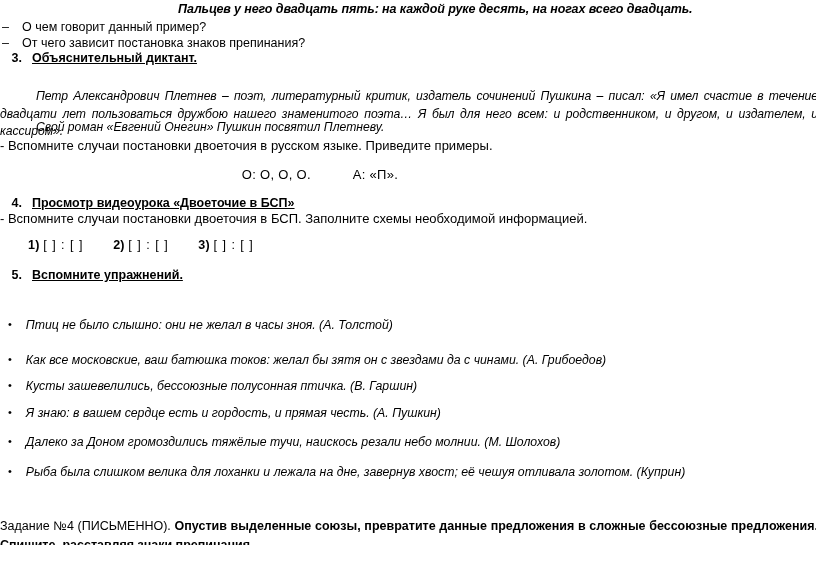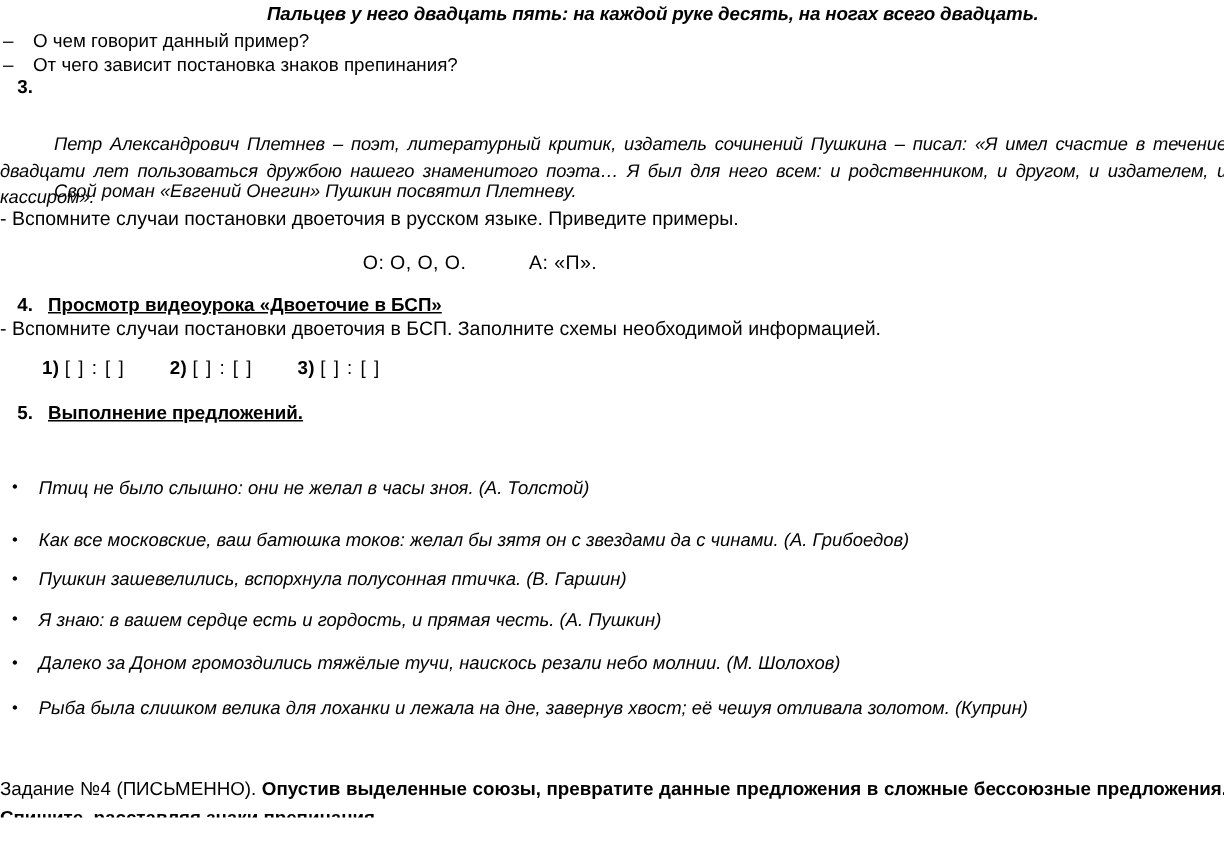--- a/index.html
+++ b/index.html
@@ -180,20 +180,21 @@
     <span class="dash">–</span>
     <span>О чем говорит данный пример?</span>
   </div>
   <div class="line dash-item dash-q2">
     <span class="dash">–</span>
     <span>От чего зависит постановка знаков препинания?</span>
   </div>
 
   <div class="line num-heading h3">
     <span class="num">3.</span>
+    <span class="title">Объяснительный диктант.</span>
   </div>
 
 
   <div class="wrapline para-pletnev">Петр Александрович Плетнев – поэт, литературный критик, издатель сочинений Пушкина – писал: «Я имел счастие в течение двадцати лет пользоваться дружбою нашего знаменитого поэта… Я был для него всем: и родственником, и другом, и издателем, и кассиром».</div>
 
   <div class="wrapline para-onegin">Свой роман «Евгений Онегин» Пушкин посвятил Плетневу.</div>
 
   <div class="line dash-plain dash-recall1">- Вспомните случаи постановки двоеточия в русском языке. Приведите примеры.</div>
 
   <div class="wrapline schema-line">
@@ -219,35 +220,35 @@
       <span class="brk">[    ] : [    ]</span>
     </span>
     <span class="item">
       <span>3)</span>
       <span class="brk">[    ] : [    ]</span>
     </span>
   </div>
 
   <div class="line num-heading h5">
     <span class="num">5.</span>
-    <span class="title">Выполнение предложений.</span>
+    <span class="title">Вспомните упражнений.</span>
   </div>
 
 
   <div class="bullet-item" style="top:318px;">
     <span class="bullet">•</span>
     <span>Птиц не было слышно: они не желал в часы зноя. (А. Толстой)</span>
   </div>
   <div class="bullet-item" style="top:353px;">
     <span class="bullet">•</span>
     <span>Как все московские, ваш батюшка токов: желал бы зятя он с звездами да с чинами. (А. Грибоедов)</span>
   </div>
   <div class="bullet-item" style="top:379px;">
     <span class="bullet">•</span>
-    <span>Пушкин зашевелились, вспорхнула полусонная птичка. (В. Гаршин)</span>
+    <span>Кусты зашевелились, бессоюзные полусонная птичка. (В. Гаршин)</span>
   </div>
   <div class="bullet-item" style="top:406px;">
     <span class="bullet">•</span>
     <span>Я знаю: в вашем сердце есть и гордость, и прямая честь. (А. Пушкин)</span>
   </div>
   <div class="bullet-item" style="top:435px;">
     <span class="bullet">•</span>
     <span>Далеко за Доном громоздились тяжёлые тучи, наискось резали небо молнии. (М. Шолохов)</span>
   </div>
   <div class="bullet-item" style="top:465px;">

